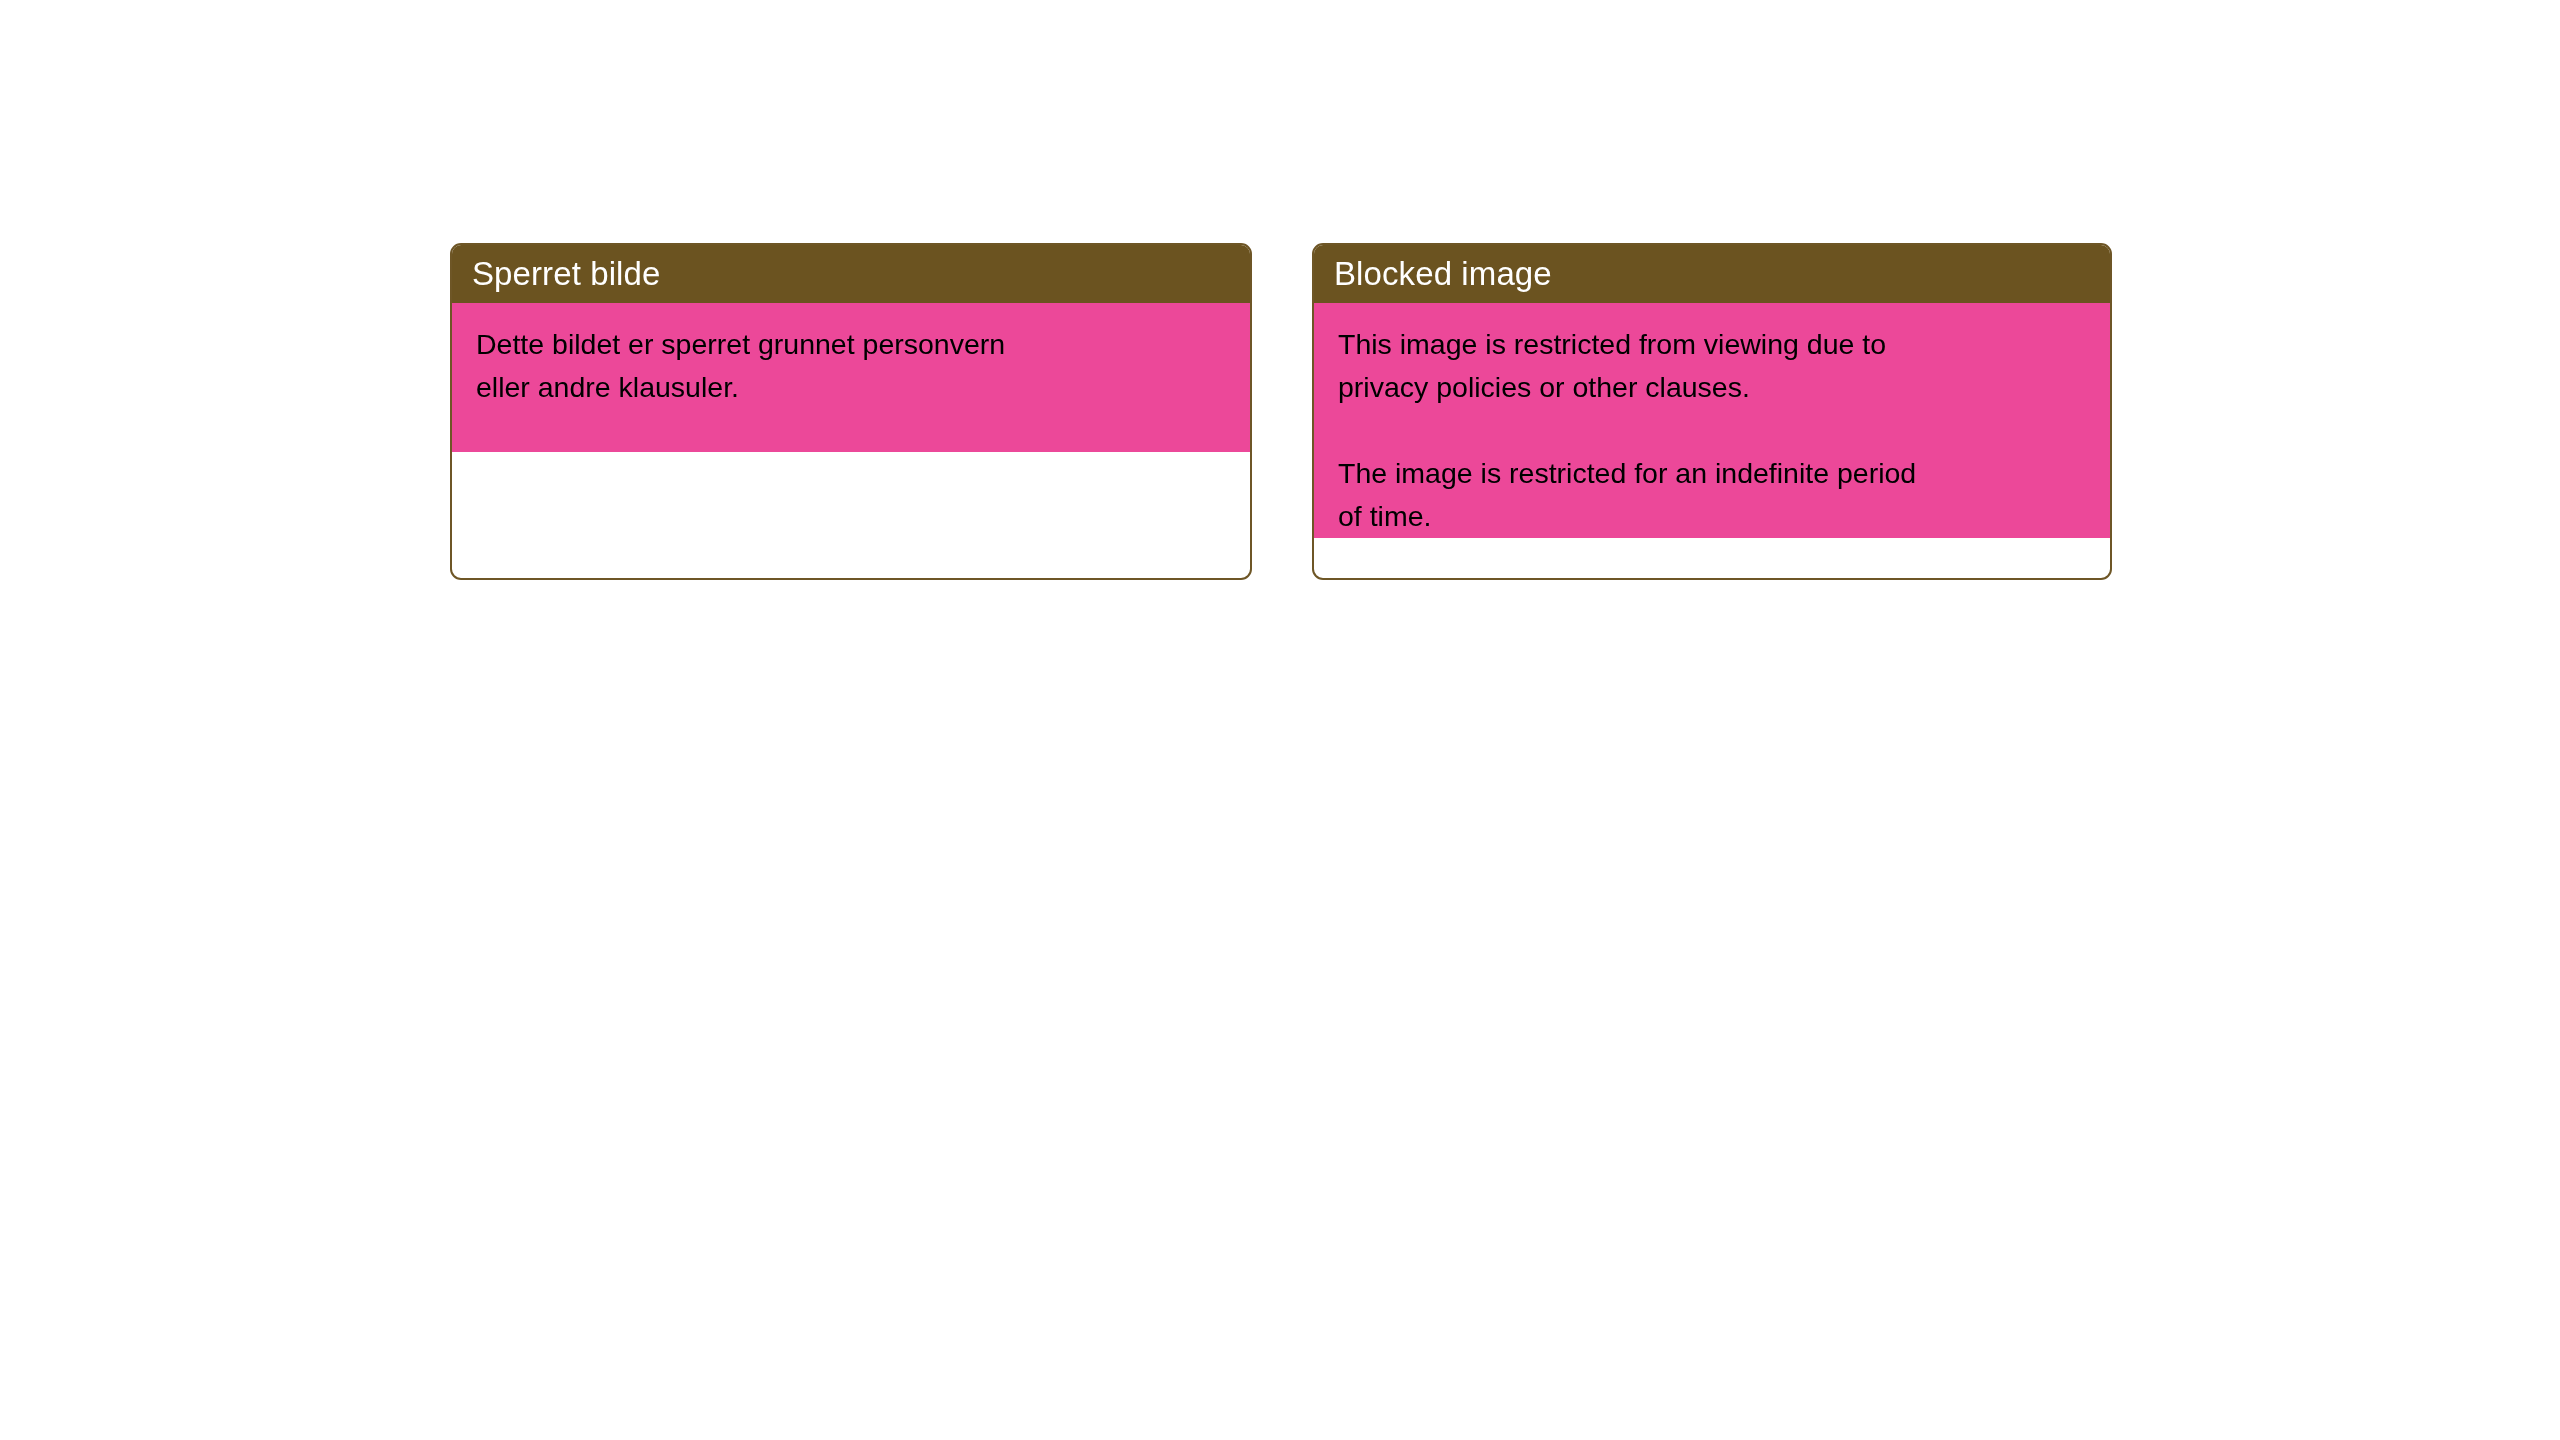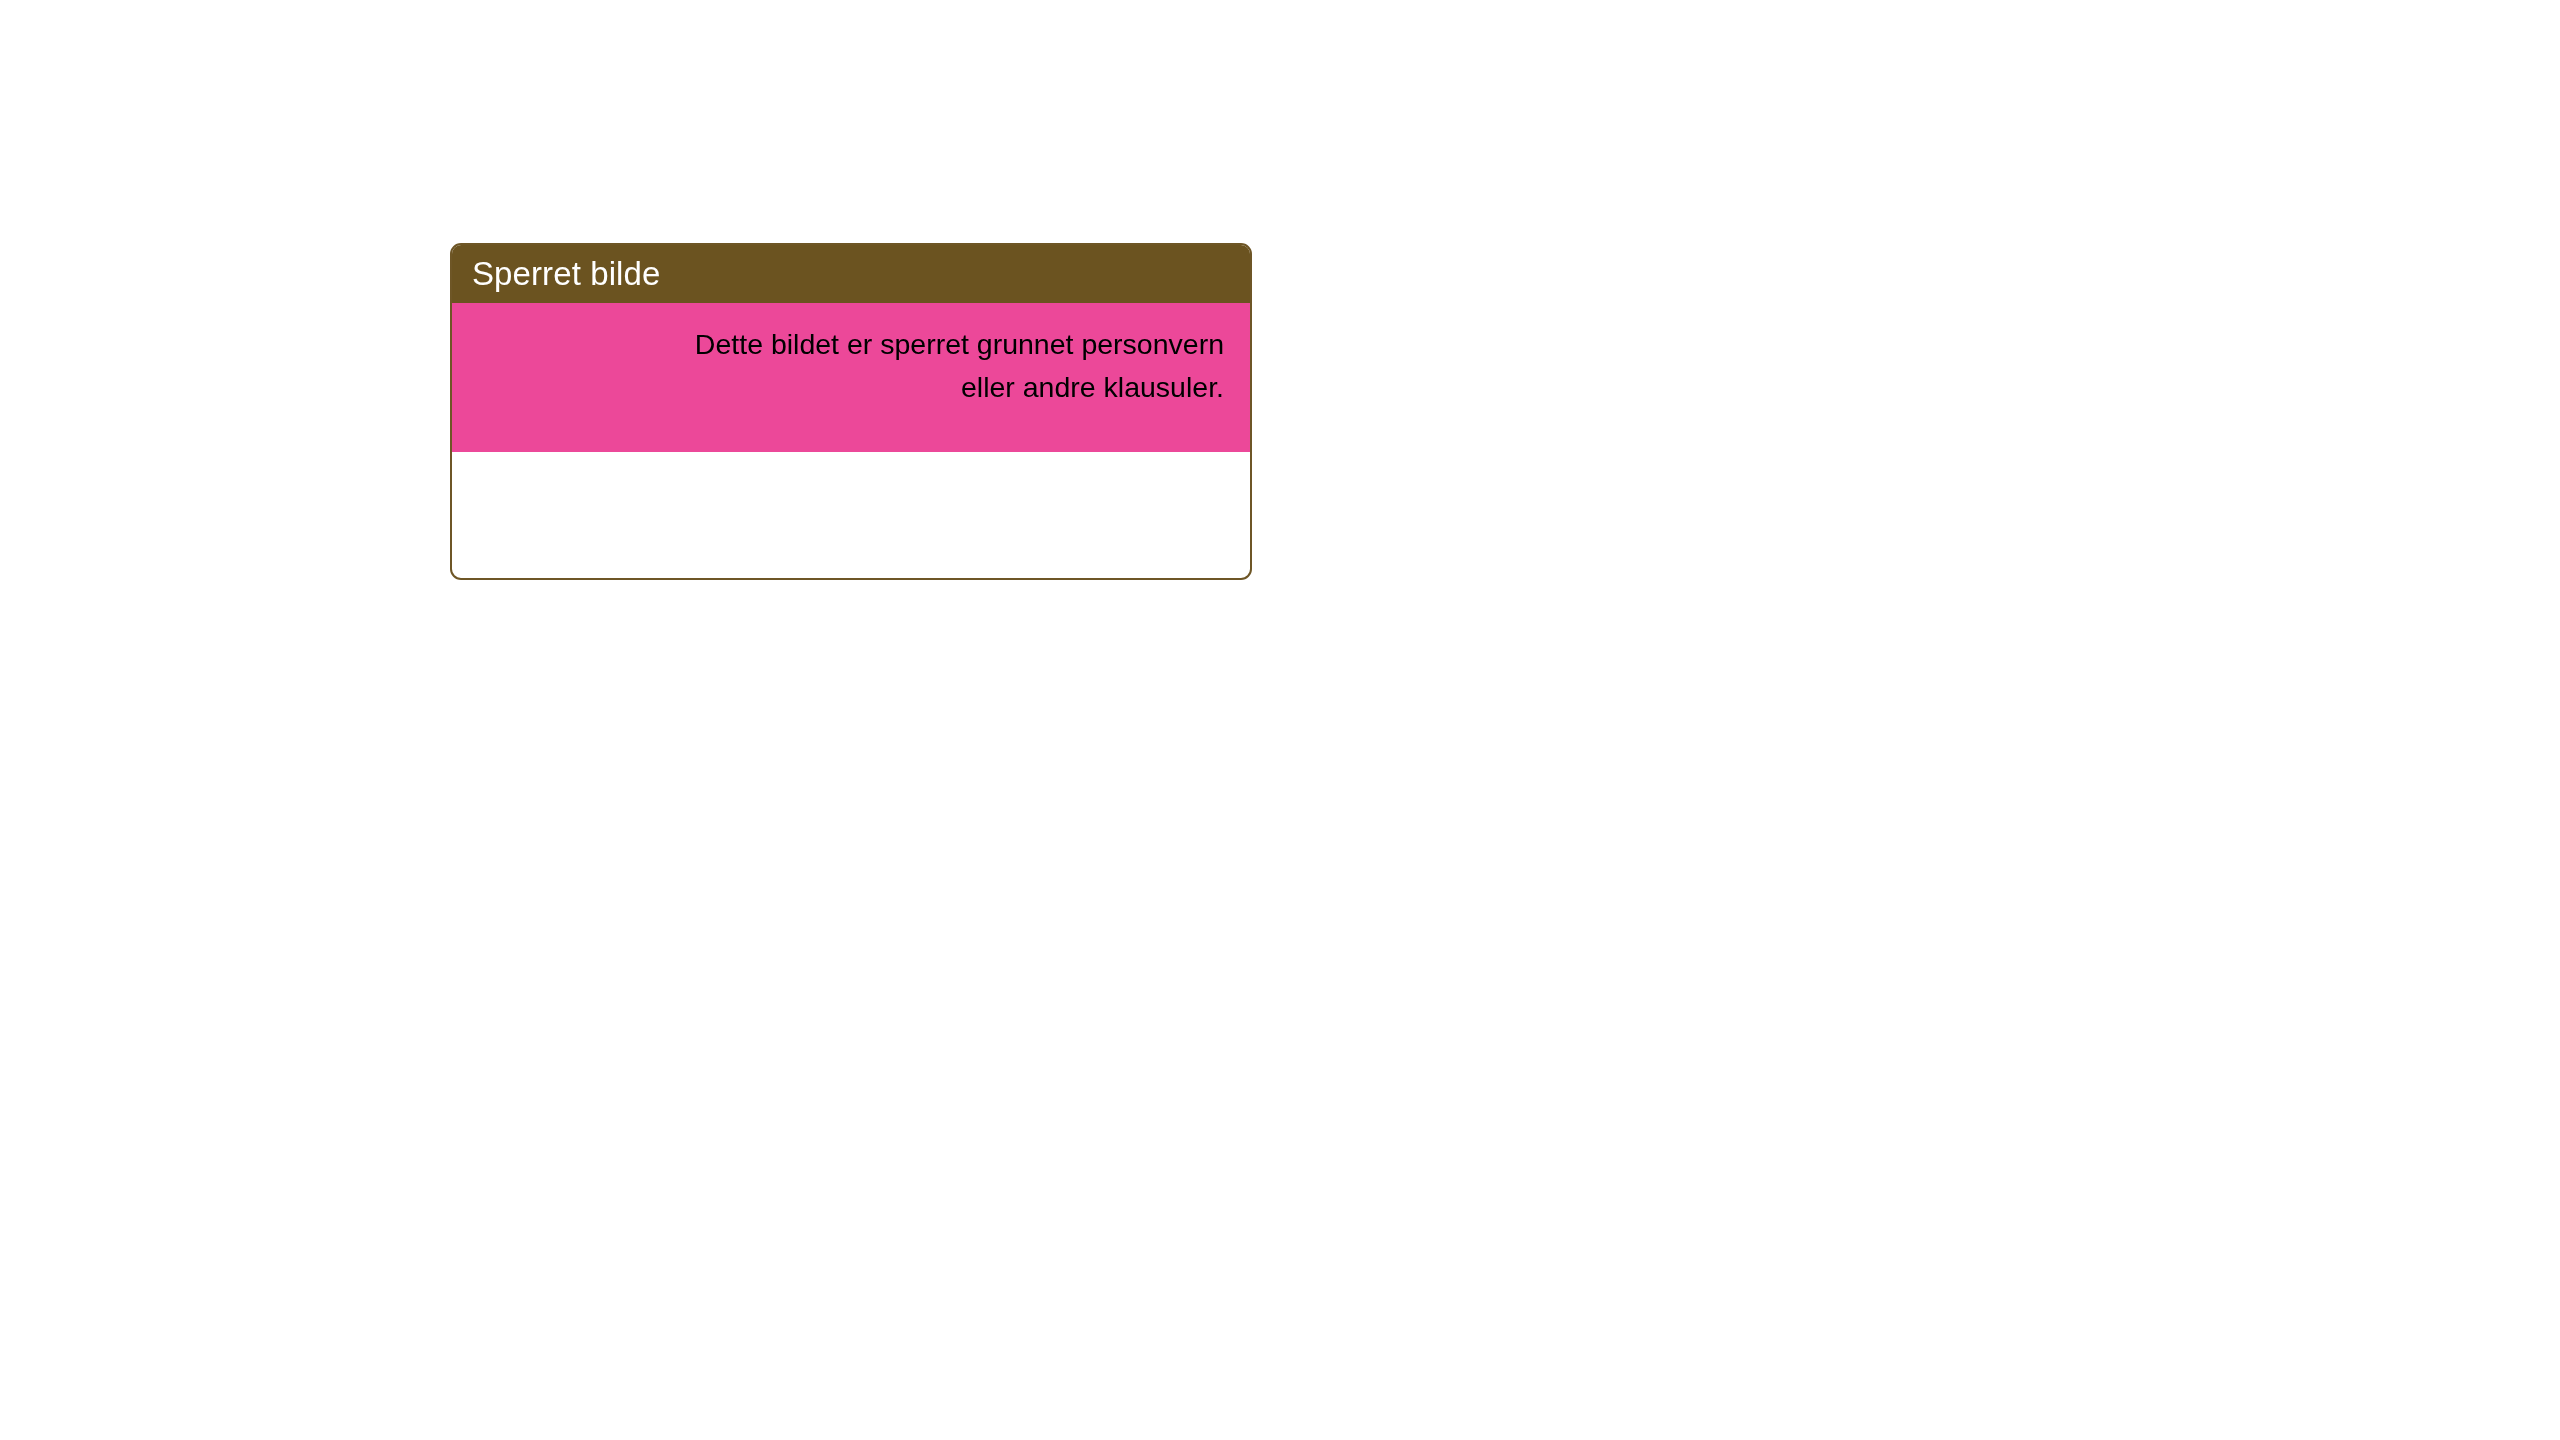--- a/index.html
+++ b/index.html
@@ -26,21 +26,20 @@
 
   .notice-card {
     position: absolute;
     top: 243px;
     box-sizing: border-box;
     background: #ffffff;
     border: 2px solid #6e5626;
     border-radius: 11px;
     overflow: hidden;
     height: 337px;
-    text-align: right;
   }
 
   .notice-card.left {
     left: 450px;
     width: 802px;
   }
 
   .notice-card.right {
     left: 1312px;
     width: 800px;
@@ -95,14 +94,26 @@
     <header class="card-header">
       <h1 class="card-title">Sperret bilde</h1>
     </header>
     <div class="card-body">
       <p class="body-paragraph">Dette bildet er sperret grunnet personvern
 eller andre klausuler.</p>
       <div class="paragraph-gap"></div>
     </div>
   </section>
 
+  <section class="notice-card right">
+    <header class="card-header">
+      <h1 class="card-title">Blocked image</h1>
+    </header>
+    <div class="card-body">
+      <p class="body-paragraph">This image is restricted from viewing due to
+privacy policies or other clauses.</p>
+      <div class="paragraph-gap"></div>
+      <p class="body-paragraph">The image is restricted for an indefinite period
+of time.</p>
+    </div>
+  </section>
 
 </div>
 
 </body></html>

